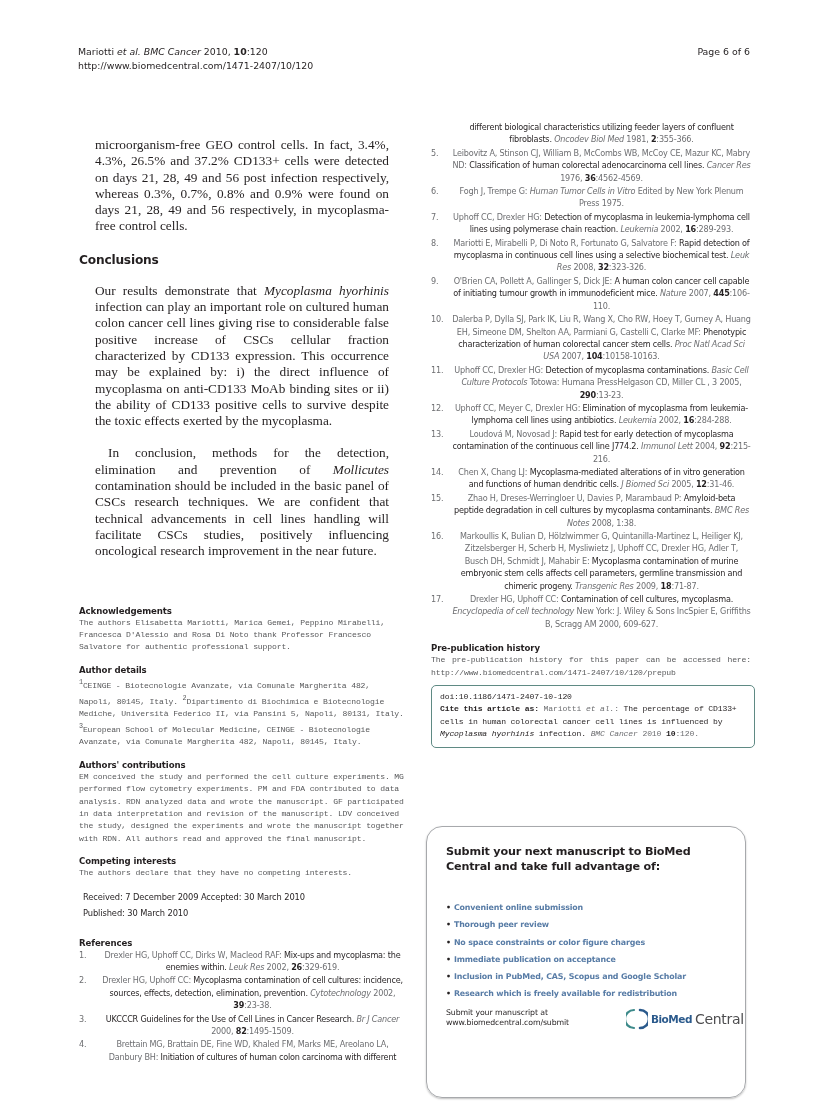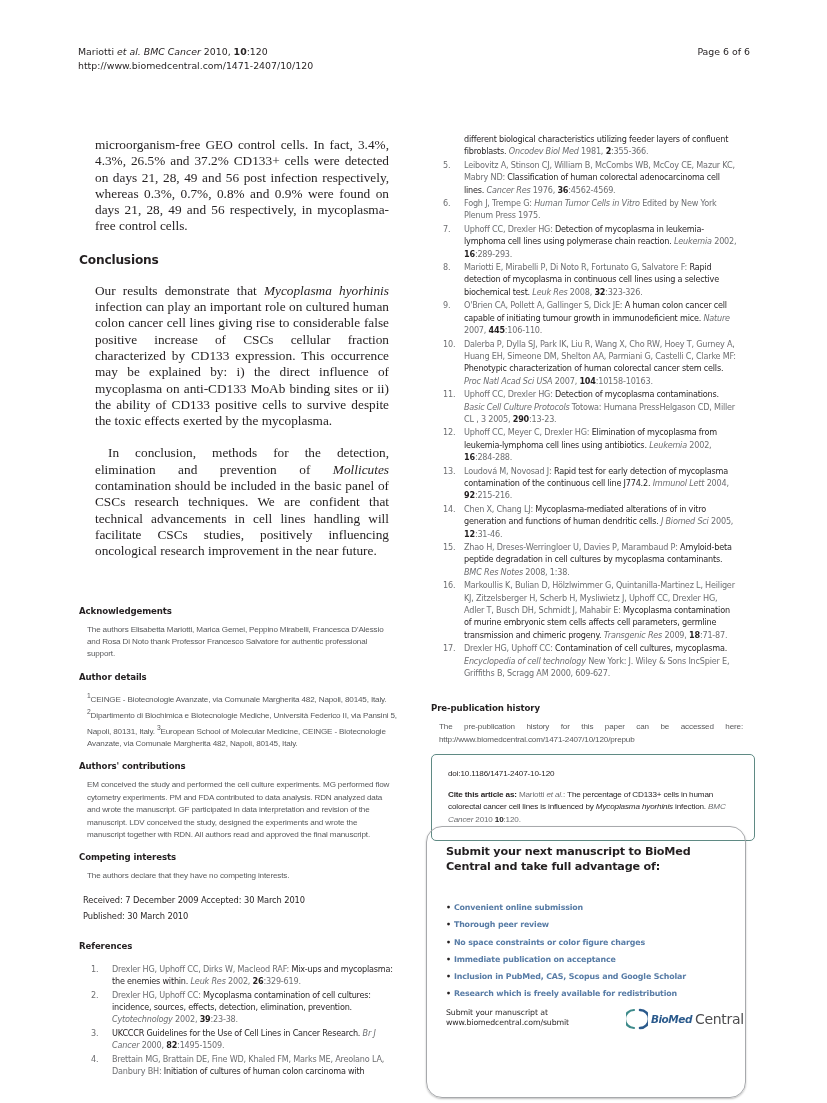--- a/index.html
+++ b/index.html
@@ -9,45 +9,45 @@
   .header .page { position: absolute; right: 0; top: 0; }
 
   .col-left { position: absolute; left: 79px; top: 121px; width: 326px; }
   .col-right { position: absolute; left: 431px; top: 121px; width: 320px; }
 
   .body-text { font-family: "Liberation Serif", serif; font-size: 13.3px; line-height: 16.3px; text-align: justify; color: #231f20; margin: 16px; }
   .body-text.indent { text-indent: 13px; }
   .section-heading { font-family: "DejaVu Sans", sans-serif; font-weight: bold; font-size: 12.2px; margin: 18px 0 2px 0; color: #231f20; letter-spacing: -0.2px; }
 
   .small-heading { font-family: "DejaVu Sans", sans-serif; font-weight: bold; font-size: 8.6px; color: #231f20; margin: 0 0 1px 0; letter-spacing: -0.1px; }
-  .small-text { font-family: Liberation Sans, sans-serif; font-size: 8.1px; line-height: 12.4px; color: #58595b; margin: 8px; letter-spacing: -0.15px; }
+  .small-text { font-family: Liberation Mono, monospace; font-size: 8.1px; line-height: 12.4px; color: #58595b; margin: 0; letter-spacing: -0.15px; }
   .dates { font-family: "DejaVu Sans", sans-serif; font-size: 8.3px; line-height: 12.4px; color: #231f20; margin: 4px; letter-spacing: -0.1px; }
   .block { margin-bottom: 11px; }
 
-  .ref-list { list-style: none; margin: 12px; padding: 0; }
+  .ref-list { list-style: none; margin: 0; padding: 0; text-align: center; }
   .ref { position: relative; padding-left: 21px; font-family: "DejaVu Sans", sans-serif; font-size: 8.1px; line-height: 12.4px; color: #6d6e71; letter-spacing: -0.2px; margin-bottom: 1px; }
   .ref .num { position: absolute; left: 0; top: 0; color: #6d6e71; }
   .ref .title { color: #231f20; }
   .ref .journal { font-style: italic; }
   .ref .vol { color: #231f20; font-weight: bold; }
 
   .cite-box { border: 1px solid #5f8a84; border-radius: 5px; padding: 5px 8px 6px 8px; margin-top: 6px; width: 306px; }
   .cite-box .small-text { color: #231f20; }
   .cite-box .grey { color: #6d6e71; }
   .cite-box b { color: #231f20; }
 
   .promo { position: absolute; left: 426px; top: 826px; width: 318px; height: 270px; border: 1px solid #a7a9ac; border-radius: 16px; box-shadow: 0 1px 2px rgba(0,0,0,0.25); }
   .promo-title { position: absolute; left: 19px; top: 18px; width: 290px; font-family: "DejaVu Sans", sans-serif; font-weight: bold; font-size: 11.2px; line-height: 14.5px; color: #231f20; letter-spacing: -0.2px; }
   .promo-list { position: absolute; left: 19px; top: 72px; list-style: none; margin: 0; padding: 0; }
   .promo-list li { font-family: "DejaVu Sans", sans-serif; font-weight: bold; font-size: 7.9px; line-height: 17.3px; color: #587ca6; letter-spacing: -0.15px; }
   .promo-list li .bullet { color: #231f20; margin-right: 3px; }
   .promo-submit { position: absolute; left: 19px; top: 181px; font-family: "DejaVu Sans", sans-serif; font-size: 7.8px; line-height: 10px; color: #231f20; letter-spacing: -0.1px; }
   .logo { position: absolute; left: 199px; top: 181px; display: flex; align-items: center; }
   .logo-mark { width: 22px; height: 22px; }
-  .logo-bio { font-family: "DejaVu Sans", sans-serif; font-weight: bold; font-size: 10.5px; color: #2b5a8c; margin-left: 3px; letter-spacing: -0.5px; font-style: italic; }
+  .logo-bio { font-family: "DejaVu Sans", sans-serif; font-weight: bold; font-size: 10.5px; color: #2b5a8c; margin-left: 3px; letter-spacing: -0.5px; }
   .logo-central { font-family: "DejaVu Sans", sans-serif; font-size: 14px; color: #4d4d4f; margin-left: 3px; letter-spacing: -0.3px; }
   a.link { color: inherit; text-decoration: none; }
 </style>
 </head>
 <body>
 
 <div class="header">
   <div>
     <span>Mariotti</span>
     <i>et al.</i>

